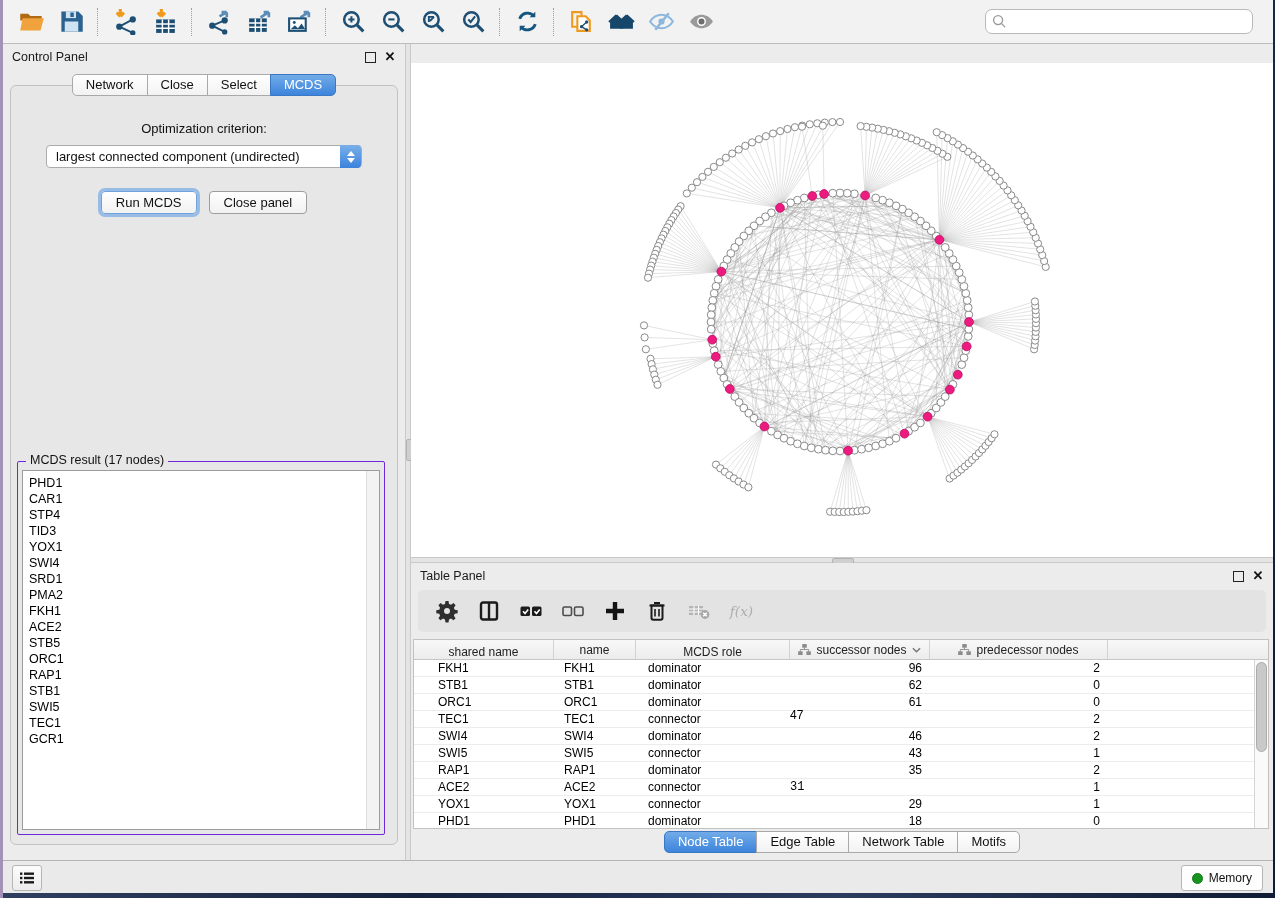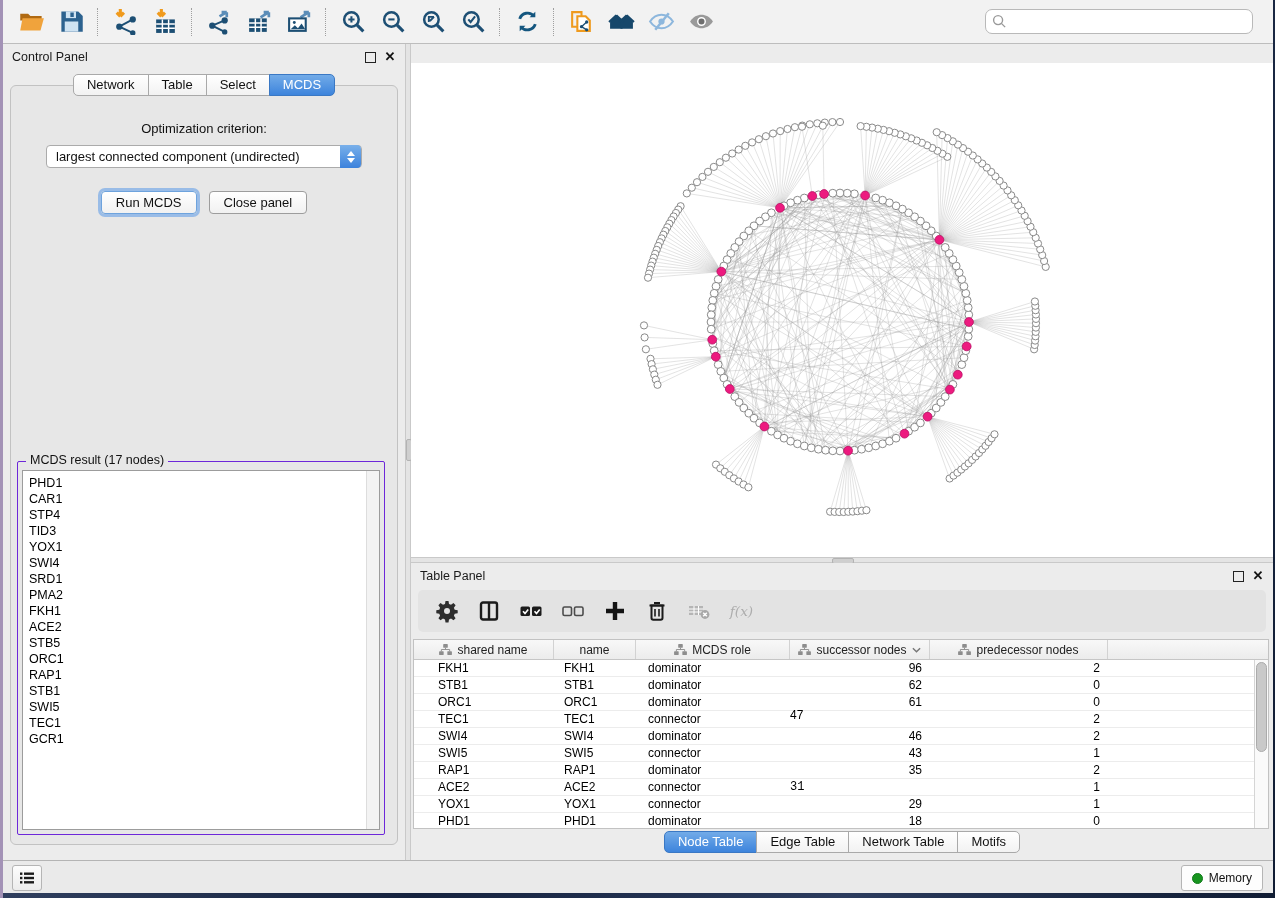--- a/index.html
+++ b/index.html
@@ -254,21 +254,21 @@
         <span class="panel-title">Control Panel</span>
         <span class="wicon float">
             <span class="float-glyph"></span>
           </span>
         <span class="wicon close">
             <span class="close-glyph">✕</span>
           </span>
       </div>
       <div class="cp-tabs">
         <div class="seg first">Network</div>
-        <div class="seg">Table</div>
+        <div class="seg">Close</div>
         <div class="seg">Select</div>
         <div class="seg last active">MCDS</div>
       </div>
       <div class="cp-content">
         <div class="opt-label">Optimization criterion:</div>
         <div class="selectrow">
           <div class="mac-select">
             <span>largest connected component (undirected)</span>
             <span class="sel-cap">
                 <span class="tri-up"></span>
@@ -1047,35 +1047,35 @@
           </div>
           <div class="tpbtn">
             <svg viewBox="0 0 30 24">
                 <text x="1" y="18" font-size="17" font-style="italic" font-family="DejaVu Serif, serif" fill="#adadad">f(x)</text>
               </svg>
           </div>
         </div>
 
         <div class="tablewrap">
           <div class="thead">
-              <div class="th" style="width: 140px;">
+              <div class="th" style="width: 140px; flex-direction: column;">
                 <svg width="13" height="11" viewBox="0 0 14 12">
                   <g fill="#8d8d8d">
                     <rect x="4.5" y="0" width="5" height="4" rx=".5"></rect>
                     <rect x="0" y="8" width="5" height="4" rx=".5"></rect>
                     <rect x="9" y="8" width="5" height="4" rx=".5"></rect>
                   </g>
                   <path d="M7 4v2M2.5 8V6h9v2" stroke="#8d8d8d" fill="none"></path>
                 </svg>
                 <span>shared name</span>
               </div>
               <div class="th" style="width: 82px;">
                 <span>name</span>
               </div>
-              <div class="th" style="width: 154px;">
+              <div class="th" style="width: 154px; flex-direction: column;">
                 <svg width="13" height="11" viewBox="0 0 14 12">
                   <g fill="#8d8d8d">
                     <rect x="4.5" y="0" width="5" height="4" rx=".5"></rect>
                     <rect x="0" y="8" width="5" height="4" rx=".5"></rect>
                     <rect x="9" y="8" width="5" height="4" rx=".5"></rect>
                   </g>
                   <path d="M7 4v2M2.5 8V6h9v2" stroke="#8d8d8d" fill="none"></path>
                 </svg>
                 <span>MCDS role</span>
               </div>

